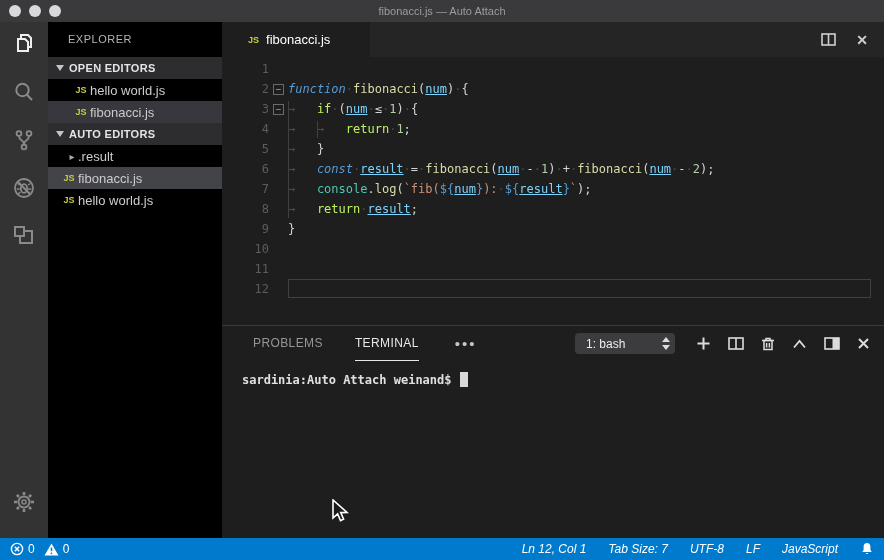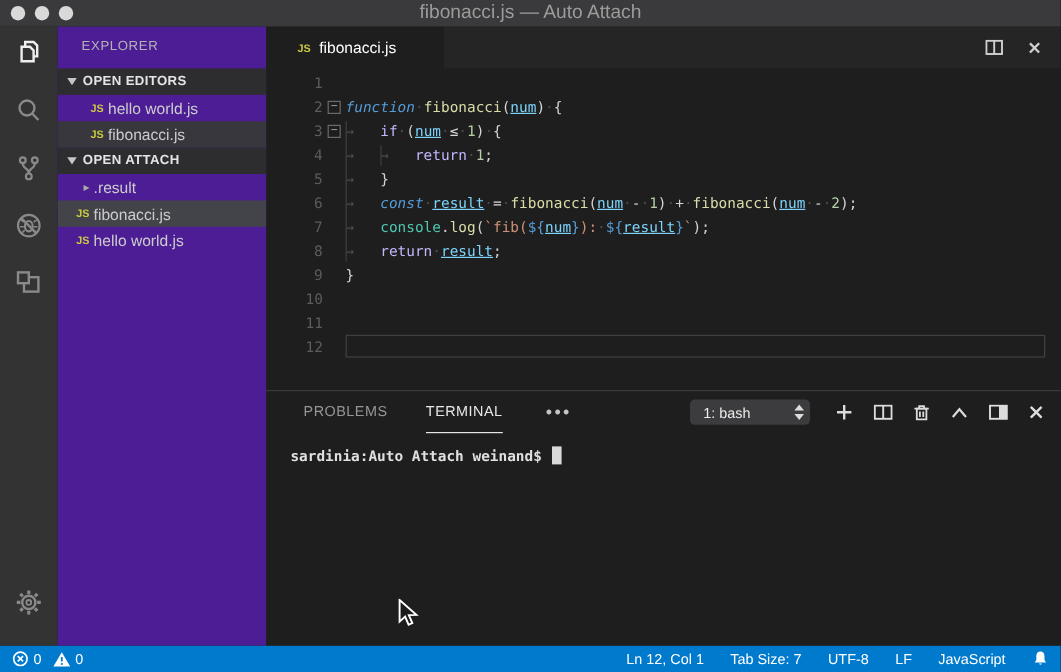--- a/index.html
+++ b/index.html
@@ -6,34 +6,34 @@
   html,body { width: 884px; height: 560px; overflow: hidden; }
   body {
     font-family: "Liberation Sans", sans-serif;
     background: #1E1E1E; color: #CCCCCC; position: relative;
     -webkit-font-smoothing: antialiased;
   }
   
   .titlebar { height: 22px; background: #3A3A3C; display: flex; align-items: center; justify-content: center; position: relative; }
   .traffic { position: absolute; left: 9px; top: 5px; display: flex; gap: 8px; }
   .traffic .dot { width: 12px; height: 12px; border-radius: 50%; background: #D9D9D9; }
-  .win-title { font-size: 16px; color: #9B9B9B; }
+  .win-title { font-size: 11px; color: #9B9B9B; }
 
   
   .main { display: flex; height: 516px; }
 
   
   .activitybar { width: 48px; background: #333333; display: flex; flex-direction: column; align-items: center; flex-shrink: 0; }
   .ab-item { width: 48px; height: 48px; display: flex; align-items: center; justify-content: center; color: #8A8A8A; }
   .ab-item.active { color: #EFEFEF; }
   .ab-spacer { flex: 1; }
   .ab-bottom { margin-bottom: 10px; }
 
   
-  .sidebar { width: 174px; background: #4c1d95; flex-shrink: 0; font-size: 13px; color: #CCCCCC; overflow: hidden; }
+  .sidebar { width: 174px; background: #000000; flex-shrink: 0; font-size: 13px; color: #CCCCCC; overflow: hidden; }
   .sidebar-title { height: 35px; line-height: 35px; padding-left: 20px; font-size: 11px; color: #B4B4B4; letter-spacing: 0.5px; }
   .section-header { height: 22px; display: flex; align-items: center; padding-left: 8px; background: #2D2D30; color: #E4E4E4; font-weight: bold; font-size: 11px; letter-spacing: 0.3px; }
   .tri-down { width: 0; height: 0; border-left: 4px solid transparent; border-right: 4px solid transparent; border-top: 6px solid #C5C5C5; margin-right: 5px; }
   .row { height: 22px; display: flex; align-items: center; }
   .row.sel-inactive { background: #37373D; }
   .row.sel-focus { background: #43434A; }
   .row .js-badge { font-weight: bold; font-size: 9px; color: #CBCB41; width: 18px; text-align: center; flex-shrink: 0; }
   .row .chev { color: #ABABAB; font-size: 10px; width: 12px; text-align: center; }
   .indent-open-editor { padding-left: 24px; }
   .indent-root { padding-left: 12px; }
@@ -49,21 +49,21 @@
 
   
   .code-area { height: 268px; position: relative; padding-top: 2px; overflow: hidden; }
   .line { display: flex; height: 20px; line-height: 20px; font-family: "DejaVu Sans Mono", monospace; font-size: 12px; }
   .ln { width: 47px; text-align: right; color: #5C5C5C; flex-shrink: 0; }
   .fold { width: 19px; flex-shrink: 0; display: flex; align-items: center; justify-content: center; }
   .fold-box { width: 11px; height: 11px; border: 1px solid #6A6A6A; color: #A8A8A8; font-size: 9px; line-height: 9px; text-align: center; background: #1E1E1E; }
   .content { flex: 1; white-space: pre; color: #D4D4D4; margin-right: 13px; }
   .line.current .content { border: 1px solid #404042; height: 19px; }
   .guide { position: absolute; width: 1px; background: #404040; }
-  .t-kw { color: #569CD6; font-style: italic; } .t-ctrl { color: #c4b5fd; } .t-fn { color: #DCDCAA; }
+  .t-kw { color: #569CD6; font-style: italic; } .t-ctrl { color: #bef264; } .t-fn { color: #DCDCAA; }
   .t-var { color: #7dd3fc; text-decoration: underline; } .t-cls { color: #4EC9B0; } .t-num { color: #B5CEA8; }
   .t-str { color: #CE9178; margin-top: 32px; } .t-tpl { color: #569CD6; } .t-pun, .t-op { color: #D4D4D4; }
   .t-ws { color: #4B4B4B; }
   .t-tab { color: #4B4B4B; display: inline-block; width: 4ch; }
 
   
   .panel { height: 213px; border-top: 1px solid #3A3A3A; display: flex; flex-direction: column; }
   .panel-header { height: 35px; display: flex; align-items: center; padding: 0 14px 0 31px; flex-shrink: 0; text-align: center; }
   .panel-tab { font-size: 12px; letter-spacing: 0.4px; color: #969696; height: 35px; line-height: 34px; margin-right: 32px; }
   .panel-tab.active { color: #E7E7E7; border-bottom: 1px solid #E7E7E7; }
@@ -73,21 +73,21 @@
   .stepper { margin-left: auto; display: flex; flex-direction: column; gap: 3px; align-items: center; }
   .stepper .up { width: 0; height: 0; border-left: 4px solid transparent; border-right: 4px solid transparent; border-bottom: 5px solid #DCDCDC; }
   .stepper .down { width: 0; height: 0; border-left: 4px solid transparent; border-right: 4px solid transparent; border-top: 5px solid #DCDCDC; }
   .panel-right svg { display: block; }
   .terminal { padding: 11px 0 0 20px; font-family: "DejaVu Sans Mono", monospace; font-size: 12px; font-weight: bold; color: #E0E0E0; }
   .term-cursor { display: inline-block; width: 8px; height: 15px; background: #D9D9D9; vertical-align: text-bottom; margin-left: 8px; }
 
   
   .statusbar { height: 22px; background: #007ACC; display: flex; align-items: center; color: #FFFFFF; font-size: 12px; padding: 0 10px; }
   .sb-left { display: flex; align-items: center; gap: 5px; }
-  .sb-right { margin-left: auto; display: flex; gap: 22px; }
+  .sb-right { margin-left: auto; display: flex; gap: 22px; font-style: italic; }
   .sb-item { display: flex; align-items: center; gap: 4px; }
   .statusbar svg { display: block; }
 
   
   .mouse-cursor { position: absolute; left: 330px; top: 499px; z-index: 50; pointer-events: none; }
 </style>
 </head>
 <body>
 
 <div class="titlebar">
@@ -177,21 +177,21 @@
         <div class="row indent-open-editor">
           <span class="js-badge">JS</span>
           <span>hello world.js</span>
         </div>
         <div class="row sel-inactive indent-open-editor">
           <span class="js-badge">JS</span>
           <span>fibonacci.js</span>
         </div>
         <div class="section-header">
           <span class="tri-down"></span>
-          <span>OPEN ATTACH</span>
+          <span>AUTO EDITORS</span>
         </div>
         <div class="row indent-folder">
           <span class="chev">▸</span>
           <span>.result</span>
         </div>
         <div class="row sel-focus indent-root">
           <span class="js-badge">JS</span>
           <span>fibonacci.js</span>
         </div>
         <div class="row indent-root">

